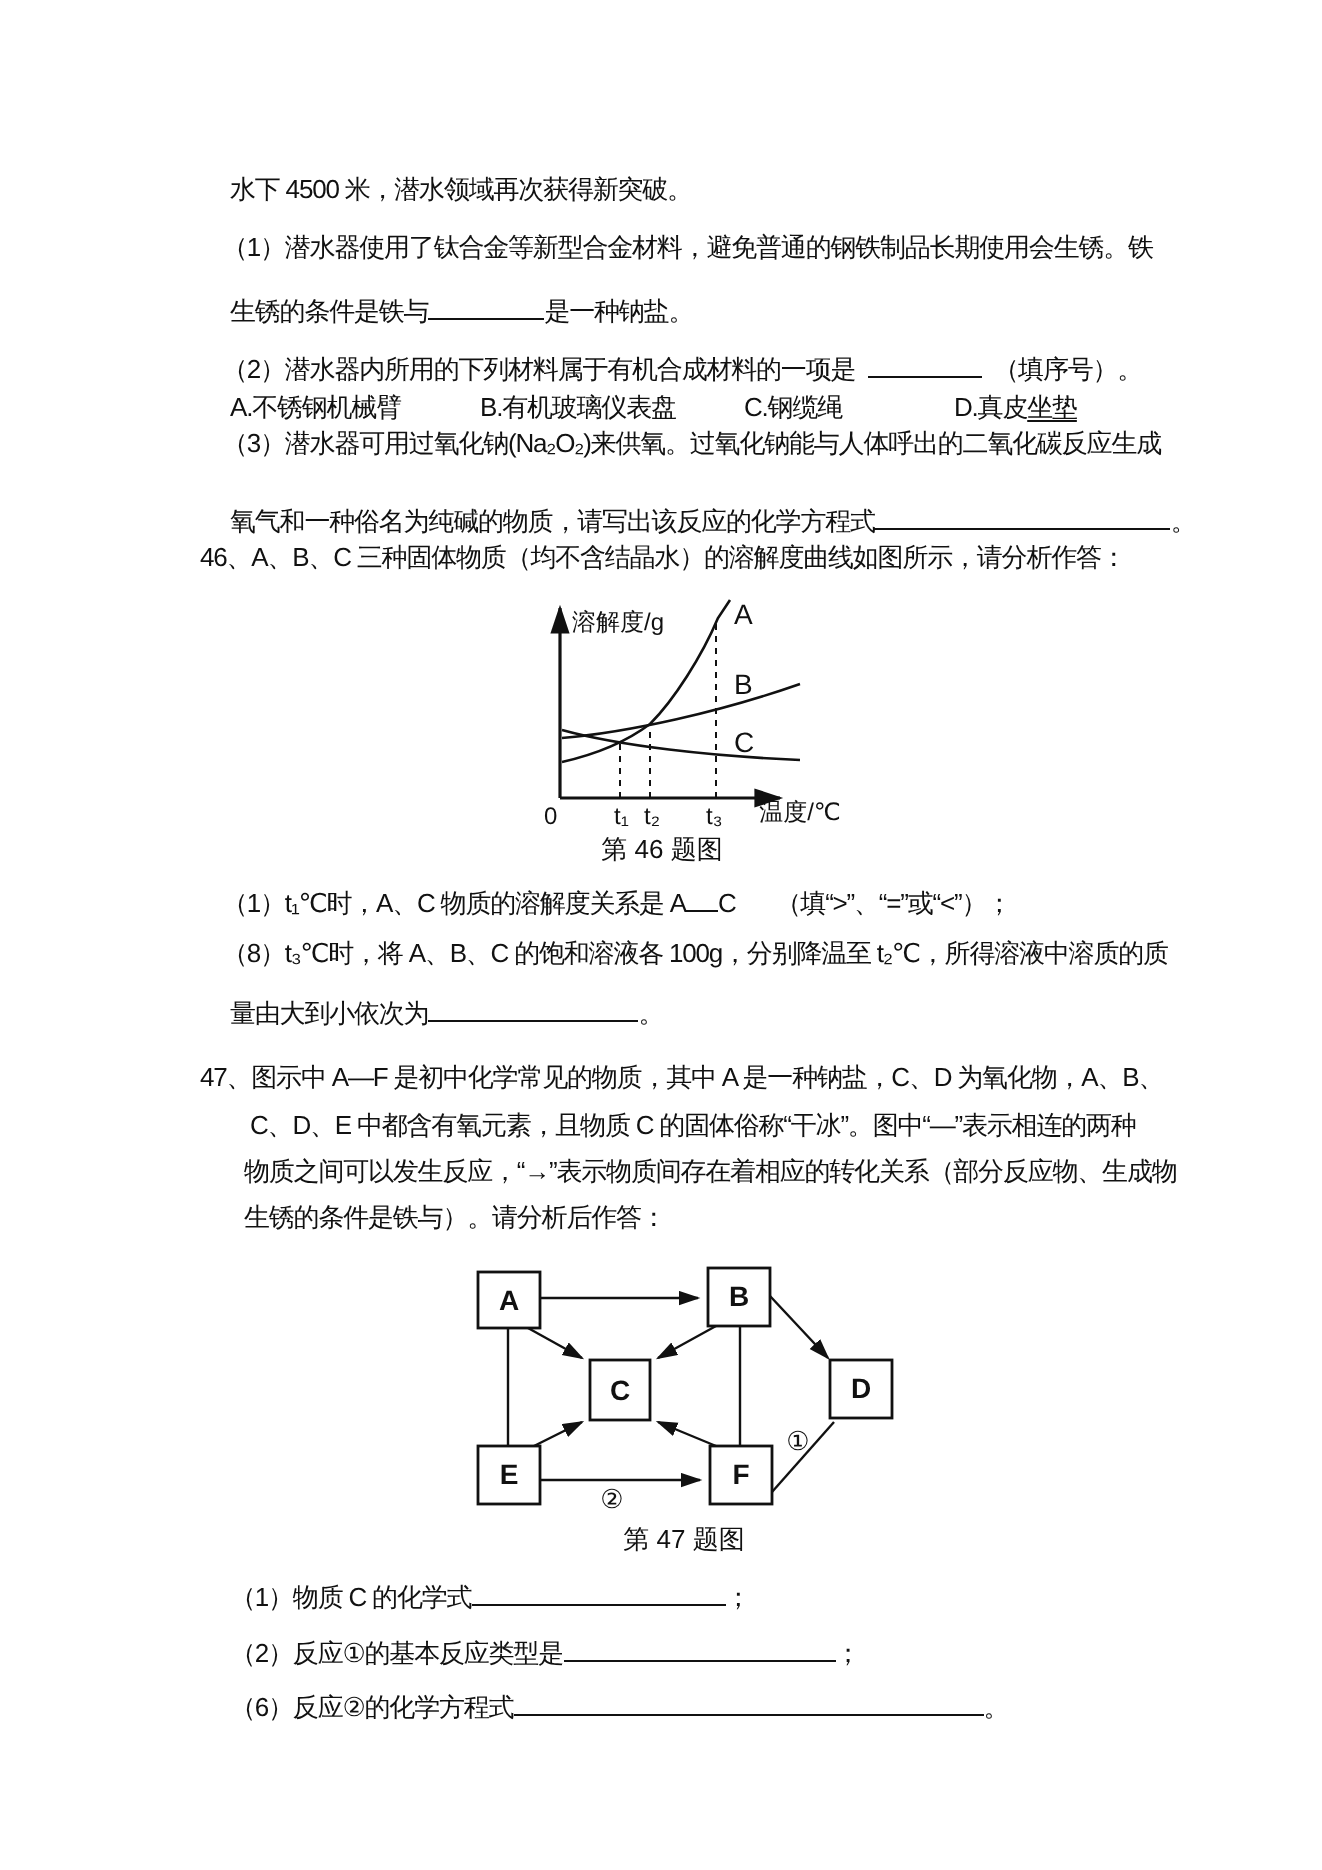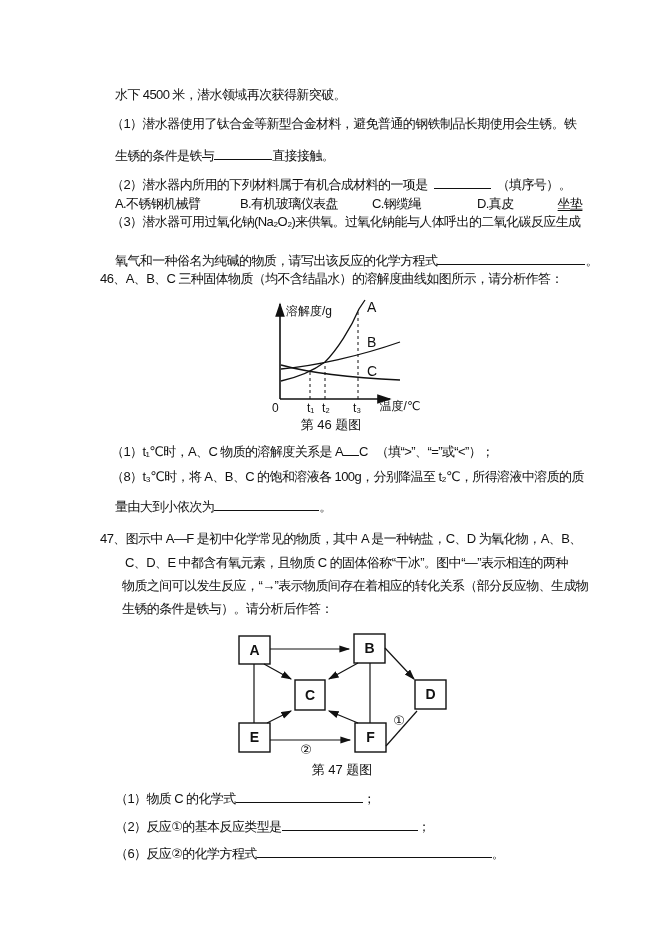--- a/index.html
+++ b/index.html
@@ -1,36 +1,36 @@
 <!DOCTYPE html>
 <html><head>
 <meta charset="utf-8">
 <style>
   html,body{margin:0;padding:0;}
   body{background:#fff;}
   .page{position:relative;width:661px;height:935px;background:#ffffff;overflow:hidden;
         font-family:"Liberation Sans","DejaVu Sans",sans-serif;color:#111;}
   .ln{position:absolute;white-space:nowrap;font-size:13px;letter-spacing:-0.6px;line-height:16px;}
   .blank{display:inline-block;border-bottom:1px solid #111;height:13px;vertical-align:baseline;}
-  .u{text-decoration:underline;text-underline-offset:2px;margin-left:44px;}
+  .u{text-decoration:underline;text-underline-offset:2px;}
   svg{position:absolute;overflow:visible;}
   svg text{font-family:"Liberation Sans","DejaVu Sans",sans-serif;fill:#111;}
   .axis,.curve,.edge{stroke:#111;fill:none;}
   .dash{stroke:#111;stroke-dasharray:3,3;fill:none;}
   .node{fill:none;stroke:#111;stroke-width:1.4;}
 </style>
 </head>
 <body>
 
 <div class="page">
 
   <div class="ln" style="left:115px;top:87px">水下 4500 米，潜水领域再次获得新突破。</div>
   <div class="ln" style="left:111px;top:116px">（1）潜水器使用了钛合金等新型合金材料，避免普通的钢铁制品长期使用会生锈。铁</div>
   <div class="ln" style="left:115px;top:146px">
-    <span>生锈的条件是铁与</span><span class="blank" style="width:58px"></span><span>直接接触。</span>
+    <span>生锈的条件是铁与</span><span class="blank" style="width:58px"></span><span>是一种钠盐。</span>
   </div>
   <div class="ln" style="left:111px;top:175px">
     <span>（2）潜水器内所用的下列材料属于有机合成材料的一项是</span><span class="blank" style="width:57px;margin:0 6px"></span><span>（填序号）。</span>
   </div>
   <div class="ln" style="left:115px;top:196px">A.不锈钢机械臂</div>
   <div class="ln" style="left:240px;top:196px">B.有机玻璃仪表盘</div>
   <div class="ln" style="left:372px;top:196px">C.钢缆绳</div>
   <div class="ln" style="left:477px;top:196px">
     <span>D.真皮</span><span class="u">坐垫</span>
   </div>
@@ -61,21 +61,21 @@
     <text x="112" y="51" font-size="14">B</text>
     <text x="112" y="80" font-size="14">C</text>
     <text x="17" y="116" font-size="12">0</text>
     <text x="52" y="116" font-size="12">t₁</text>
     <text x="67" y="116" font-size="12">t₂</text>
     <text x="98" y="116" font-size="12">t₃</text>
     <text x="76" y="133" font-size="13" text-anchor="middle">第 46 题图</text>
   </svg>
 
   <div class="ln" style="left:111px;top:442px">
-    <span>（1）t₁℃时，A、C 物质的溶解度关系是 A</span><span class="blank" style="width:16px"></span><span>C</span><span style="margin-left:8px">（填“&gt;”、“=”或“&lt;”）；</span>
+    <span>（1）t₁℃时，A、C 物质的溶解度关系是 A</span><span class="blank" style="width:16px"></span><span>C</span><span style="margin-left:20px">（填“&gt;”、“=”或“&lt;”）；</span>
   </div>
   <div class="ln" style="left:111px;top:469px">（8）t₃℃时，将 A、B、C 的饱和溶液各 100g，分别降温至 t₂℃，所得溶液中溶质的质</div>
   <div class="ln" style="left:115px;top:497px">
     <span>量由大到小依次为</span><span class="blank" style="width:105px"></span><span>。</span>
   </div>
 
   <div class="ln" style="left:100px;top:531px">47、图示中 A—F 是初中化学常见的物质，其中 A 是一种钠盐，C、D 为氧化物，A、B、</div>
   <div class="ln" style="left:122px;top:578px">物质之间可以发生反应，“→”表示物质间存在着相应的转化关系（部分反应物、生成物</div>
   <div class="ln" style="left:125px;top:555px">C、D、E 中都含有氧元素，且物质 C 的固体俗称“干冰”。图中“—”表示相连的两种</div>
   <div class="ln" style="left:122px;top:601px">生锈的条件是铁与）。请分析后作答：</div>

